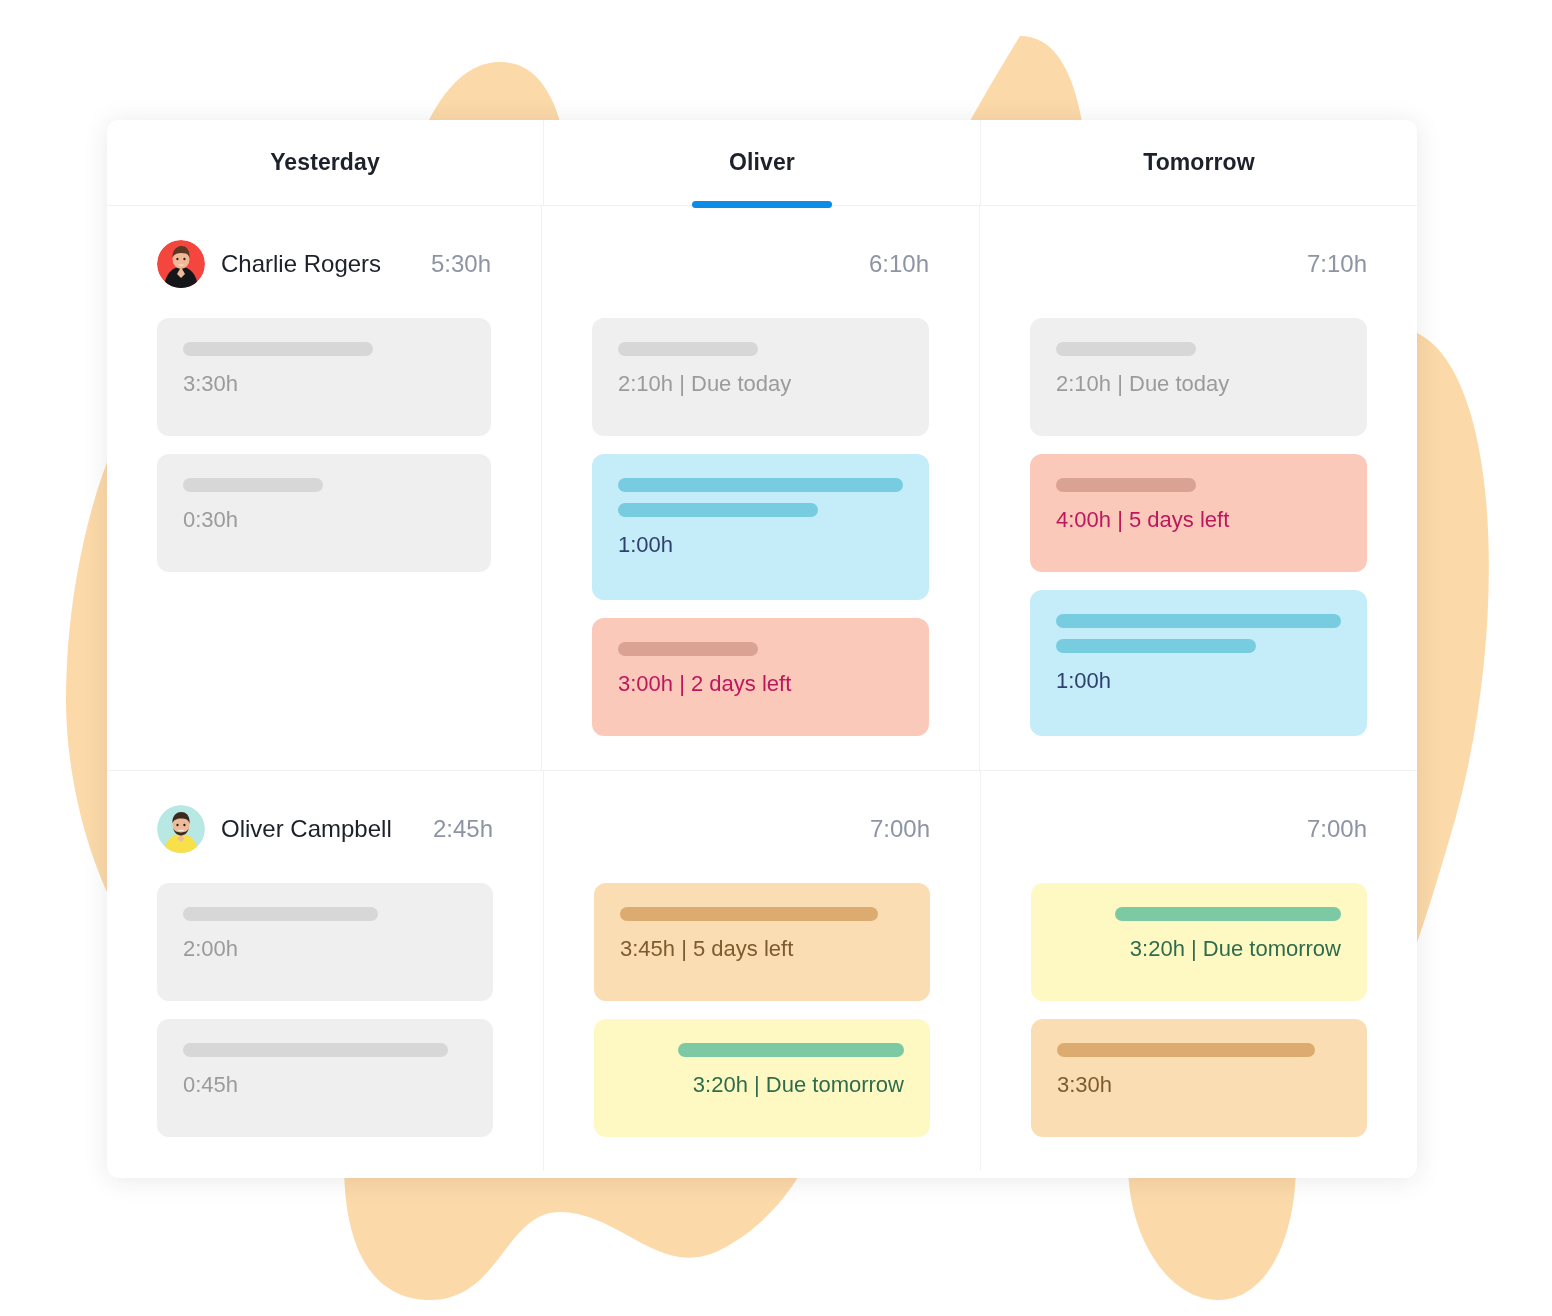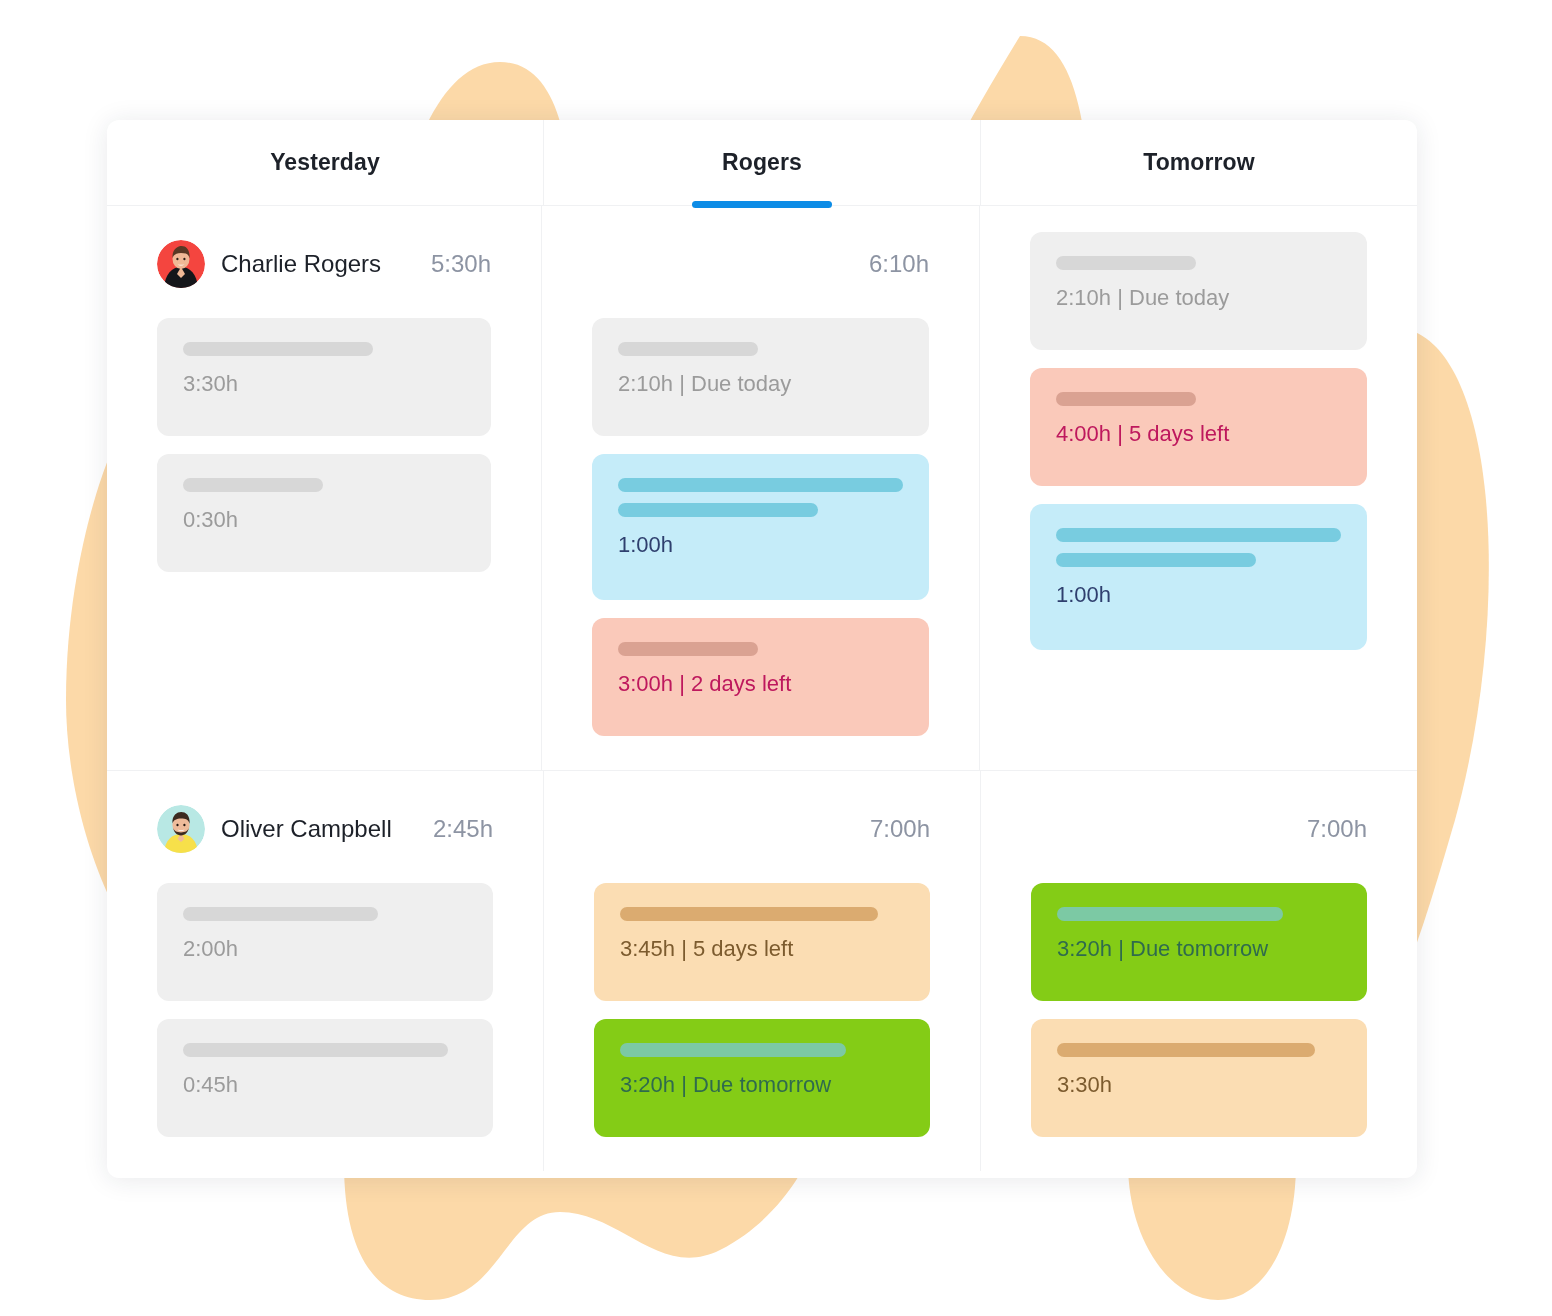--- a/index.html
+++ b/index.html
@@ -152,21 +152,21 @@
   .card.blue .card-meta { color: #2f3f6e; }
 
   .card.red    { background: #fac9ba; }
   .card.red .bar    { background: #daa292; }
   .card.red .card-meta { color: #be185d; }
 
   .card.orange { background: #fbddb3; }
   .card.orange .bar { background: #dbab70; }
   .card.orange .card-meta { color: #7c5b2e; }
 
-  .card.green  { background: #84cc16; }
+  .card.green  { background: #fef9c3; align-items: flex-end; }
   .card.green .bar  { background: #7cc9a4; }
   .card.green .card-meta { color: #2f6b4d; }
 
   
   .card.tall { min-height: 146px; }
 </style>
 </head>
 <body>
 
 <div id="stage">
@@ -185,21 +185,21 @@
   </div>
 
   <div class="panel">
 
     <div class="tabs">
       <div class="tab">
         <span class="tab-label">Yesterday</span>
         <span class="tab-underline"></span>
       </div>
       <div class="tab active">
-        <span class="tab-label">Rogers</span>
+        <span class="tab-label">Oliver</span>
         <span class="tab-underline"></span>
       </div>
       <div class="tab">
         <span class="tab-label">Tomorrow</span>
         <span class="tab-underline"></span>
       </div>
     </div>
 
     <div class="rows">
 
@@ -259,20 +259,23 @@
             <div class="card red">
               <div class="bars">
                 <div class="bar" style="width:140px"></div>
               </div>
               <div class="card-meta">3:00h | 2 days left</div>
             </div>
           </div>
         </div>
 
         <div class="col">
+          <div class="row-head total-only">
+            <span class="row-total">7:10h</span>
+          </div>
           <div class="card-list">
             <div class="card gray">
               <div class="bars">
                 <div class="bar" style="width:140px"></div>
               </div>
               <div class="card-meta">2:10h | Due today</div>
             </div>
             <div class="card red">
               <div class="bars">
                 <div class="bar" style="width:140px"></div>

